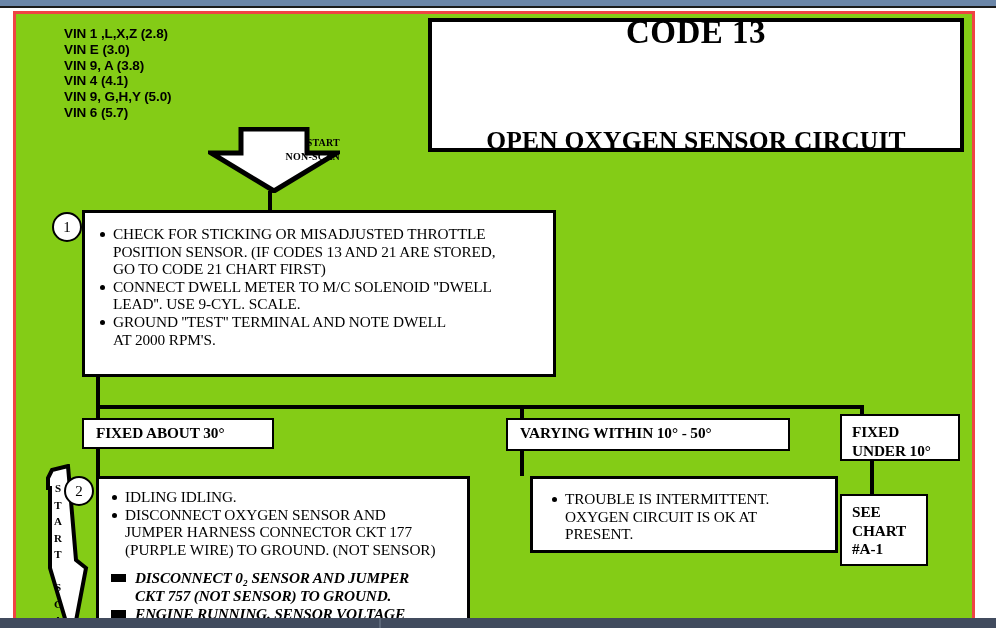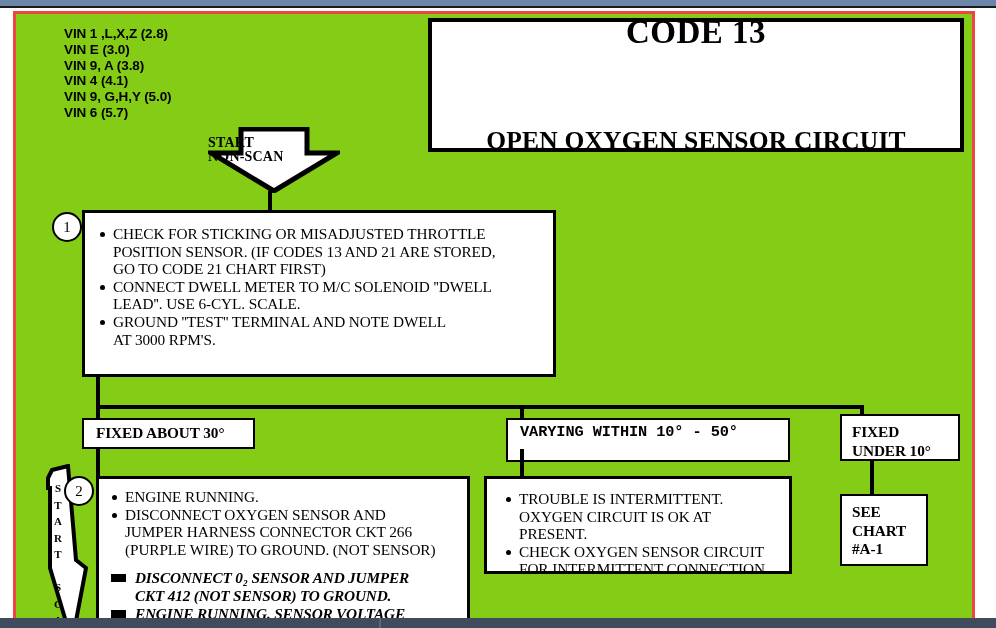--- a/index.html
+++ b/index.html
@@ -35,22 +35,22 @@
   }
   .title-main{font-weight:bold;font-size:33px;letter-spacing:0.5px;margin-bottom:4px;}
   .title-sub{font-weight:bold;font-size:25.5px;letter-spacing:0.2px;margin-top:23px;}
 
   
   .startarrow{
     position:absolute;left:192px;top:113px;width:132px;height:66px;
   }
   .startarrow svg{display:block;}
   .startarrow .lbl{
-    position:absolute;left:0;top:9px;width:132px;text-align:left;
-    font-family:"Liberation Serif",serif;font-weight:bold;font-size:14px;
+    position:absolute;left:0;top:9px;width:132px;text-align:right;
+    font-family:"Liberation Serif",serif;font-weight:bold;font-size:10px;
     line-height:13.5px;color:#000;letter-spacing:0.2px;pointer-events:none;
   }
 
   
   .box{position:absolute;border:3px solid #000;box-sizing:border-box;background:#fff;}
   .box.thin{border-width:2.5px;}
 
   .marker{
     position:absolute;width:26px;height:26px;border:2px solid #000;border-radius:50%;
     display:flex;align-items:center;justify-content:center;
@@ -75,25 +75,25 @@
     position:relative;padding-left:24px;font-size:15.3px;line-height:17.6px;
     font-weight:bold;font-style:italic;white-space:pre-line;letter-spacing:-0.2px;
   }
   ul.slist li::before{
     content:"";position:absolute;left:0px;top:5px;width:15px;height:8px;background:#000;
   }
 
   #box1{left:66px;top:196px;width:474px;height:167px;}
   #box1 .inner{padding:12px 10px 0 14px;}
 
-  #lbl-fixed30{left:66px;top:404px;width:173px;height:31px;}
-  #lbl-varying{left:490px;top:404px;width:284px;height:44px;font-family:Liberation Mono, monospace;}
+  #lbl-fixed30{left:66px;top:404px;width:192px;height:31px;}
+  #lbl-varying{left:490px;top:404px;width:284px;height:33px;}
   #lbl-fixedunder{left:824px;top:400px;width:120px;height:47px;}
   #box-seechart{left:824px;top:480px;width:88px;height:72px;}
-  #box-middle{left:468px;top:462px;width:308px;height:98px;}
+  #box-middle{left:514px;top:462px;width:308px;height:77px;}
   #box2{left:80px;top:462px;width:374px;height:166px;}
   #box2 .inner{padding:9px 8px 0 12px;}
 
   .lblinner{padding:4px 0 0 12px;font-size:15.3px;line-height:17.6px;font-weight:bold;letter-spacing:-0.1px;}
   .boxtext{padding:7px 0 0 10px;font-size:15.3px;line-height:18.5px;font-weight:bold;white-space:pre-line;letter-spacing:-0.1px;}
 
   
   .scanarrow{position:absolute;left:30px;top:450px;width:48px;height:180px;}
   .scanarrow .lbl{
     position:absolute;left:4px;top:16px;width:16px;
@@ -133,23 +133,23 @@
 
   <div class="marker" style="left:36px;top:198px;">1</div>
 
   <div class="box" id="box1">
     <div class="inner">
       <ul class="blist">
         <li>CHECK FOR STICKING OR MISADJUSTED THROTTLE
 POSITION SENSOR. (IF CODES 13 AND 21 ARE STORED,
 GO TO CODE 21 CHART FIRST)</li>
         <li>CONNECT DWELL METER TO M/C SOLENOID ''DWELL
-LEAD''. USE 6-CYL. SCALE.</li>
+LEAD''. USE 9-CYL. SCALE.</li>
         <li>GROUND ''TEST'' TERMINAL AND NOTE DWELL
-AT 3000 RPM'S.</li>
+AT 2000 RPM'S.</li>
       </ul>
     </div>
   </div>
 
   <div class="ln" style="left:80px;top:363px;width:4px;height:30px;"></div>
   <div class="ln" style="left:80px;top:391px;width:768px;height:4px;"></div>
   <div class="ln" style="left:80px;top:391px;width:4px;height:13px;"></div>
   <div class="ln" style="left:504px;top:391px;width:4px;height:13px;"></div>
   <div class="ln" style="left:844px;top:391px;width:4px;height:9px;"></div>
 
@@ -171,22 +171,20 @@
   <div class="box thin" id="box-seechart">
     <div class="boxtext">SEE CHART
 #A-1</div>
   </div>
 
   <div class="box" id="box-middle">
     <div style="padding:11px 8px 0 18px;">
       <ul class="blist">
         <li>TROUBLE IS INTERMITTENT.
 OXYGEN CIRCUIT IS OK AT PRESENT.</li>
-        <li>CHECK OXYGEN SENSOR CIRCUIT
-FOR INTERMITTENT CONNECTION.</li>
       </ul>
     </div>
   </div>
 
   <div class="scanarrow">
     <svg width="48" height="180" viewBox="0 0 48 180">
       <path d="M6,6 L22,2 L30,96 L40,104 L26,178 L4,104 L4,24 L2,24 L2,14 Z" fill="#ffffff" stroke="#000000" stroke-width="4" stroke-linejoin="miter"></path>
     </svg>
     <div class="lbl">S
 T
@@ -197,28 +195,28 @@
 S
 C
 A</div>
   </div>
 
   <div class="marker" style="left:48px;top:462px;">2</div>
 
   <div class="box" id="box2">
     <div class="inner">
       <ul class="blist">
-        <li>ENGINE RUNNING.</li>
+        <li>IDLING IDLING.</li>
         <li>DISCONNECT OXYGEN SENSOR AND
-JUMPER HARNESS CONNECTOR CKT 266
+JUMPER HARNESS CONNECTOR CKT 177
 (PURPLE WIRE) TO GROUND. (NOT SENSOR)</li>
       </ul>
       <ul class="slist" style="margin-top:11px;">
         <li>DISCONNECT 0₂ SENSOR AND JUMPER
-CKT 412 (NOT SENSOR) TO GROUND.</li>
+CKT 757 (NOT SENSOR) TO GROUND.</li>
         <li>ENGINE RUNNING. SENSOR VOLTAGE
 SHOULD BE LESS THAN .2 VOLT (200MV)</li>
       </ul>
     </div>
   </div>
 
 </div>
 
 <div class="bottombar"></div>
 <div class="bottombar-div"></div>

